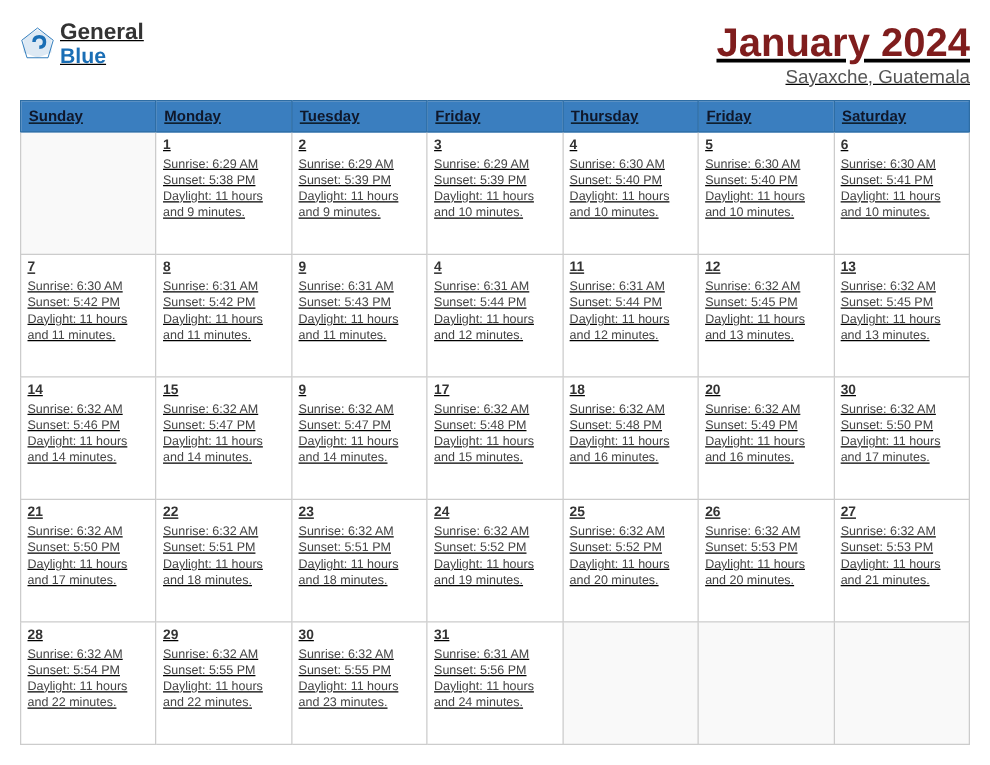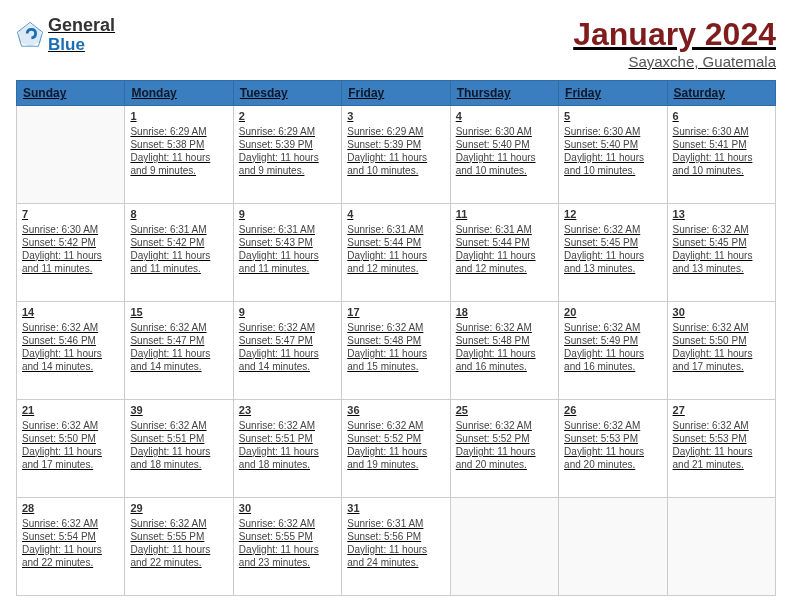--- a/index.html
+++ b/index.html
@@ -286,35 +286,35 @@
         </tr>
         <tr>
           <td>
             <span class="day-num">21</span>
             <div class="day-info" style="white-space: pre-line;">Sunrise: 6:32 AM
 Sunset: 5:50 PM
 Daylight: 11 hours
 and 17 minutes.</div>
           </td>
           <td>
-            <span class="day-num">39</span>
+            <span class="day-num">22</span>
             <div class="day-info" style="white-space: pre-line;">Sunrise: 6:32 AM
 Sunset: 5:51 PM
 Daylight: 11 hours
 and 18 minutes.</div>
           </td>
           <td>
             <span class="day-num">23</span>
             <div class="day-info" style="white-space: pre-line;">Sunrise: 6:32 AM
 Sunset: 5:51 PM
 Daylight: 11 hours
 and 18 minutes.</div>
           </td>
           <td>
-            <span class="day-num">36</span>
+            <span class="day-num">24</span>
             <div class="day-info" style="white-space: pre-line;">Sunrise: 6:32 AM
 Sunset: 5:52 PM
 Daylight: 11 hours
 and 19 minutes.</div>
           </td>
           <td>
             <span class="day-num">25</span>
             <div class="day-info" style="white-space: pre-line;">Sunrise: 6:32 AM
 Sunset: 5:52 PM
 Daylight: 11 hours

